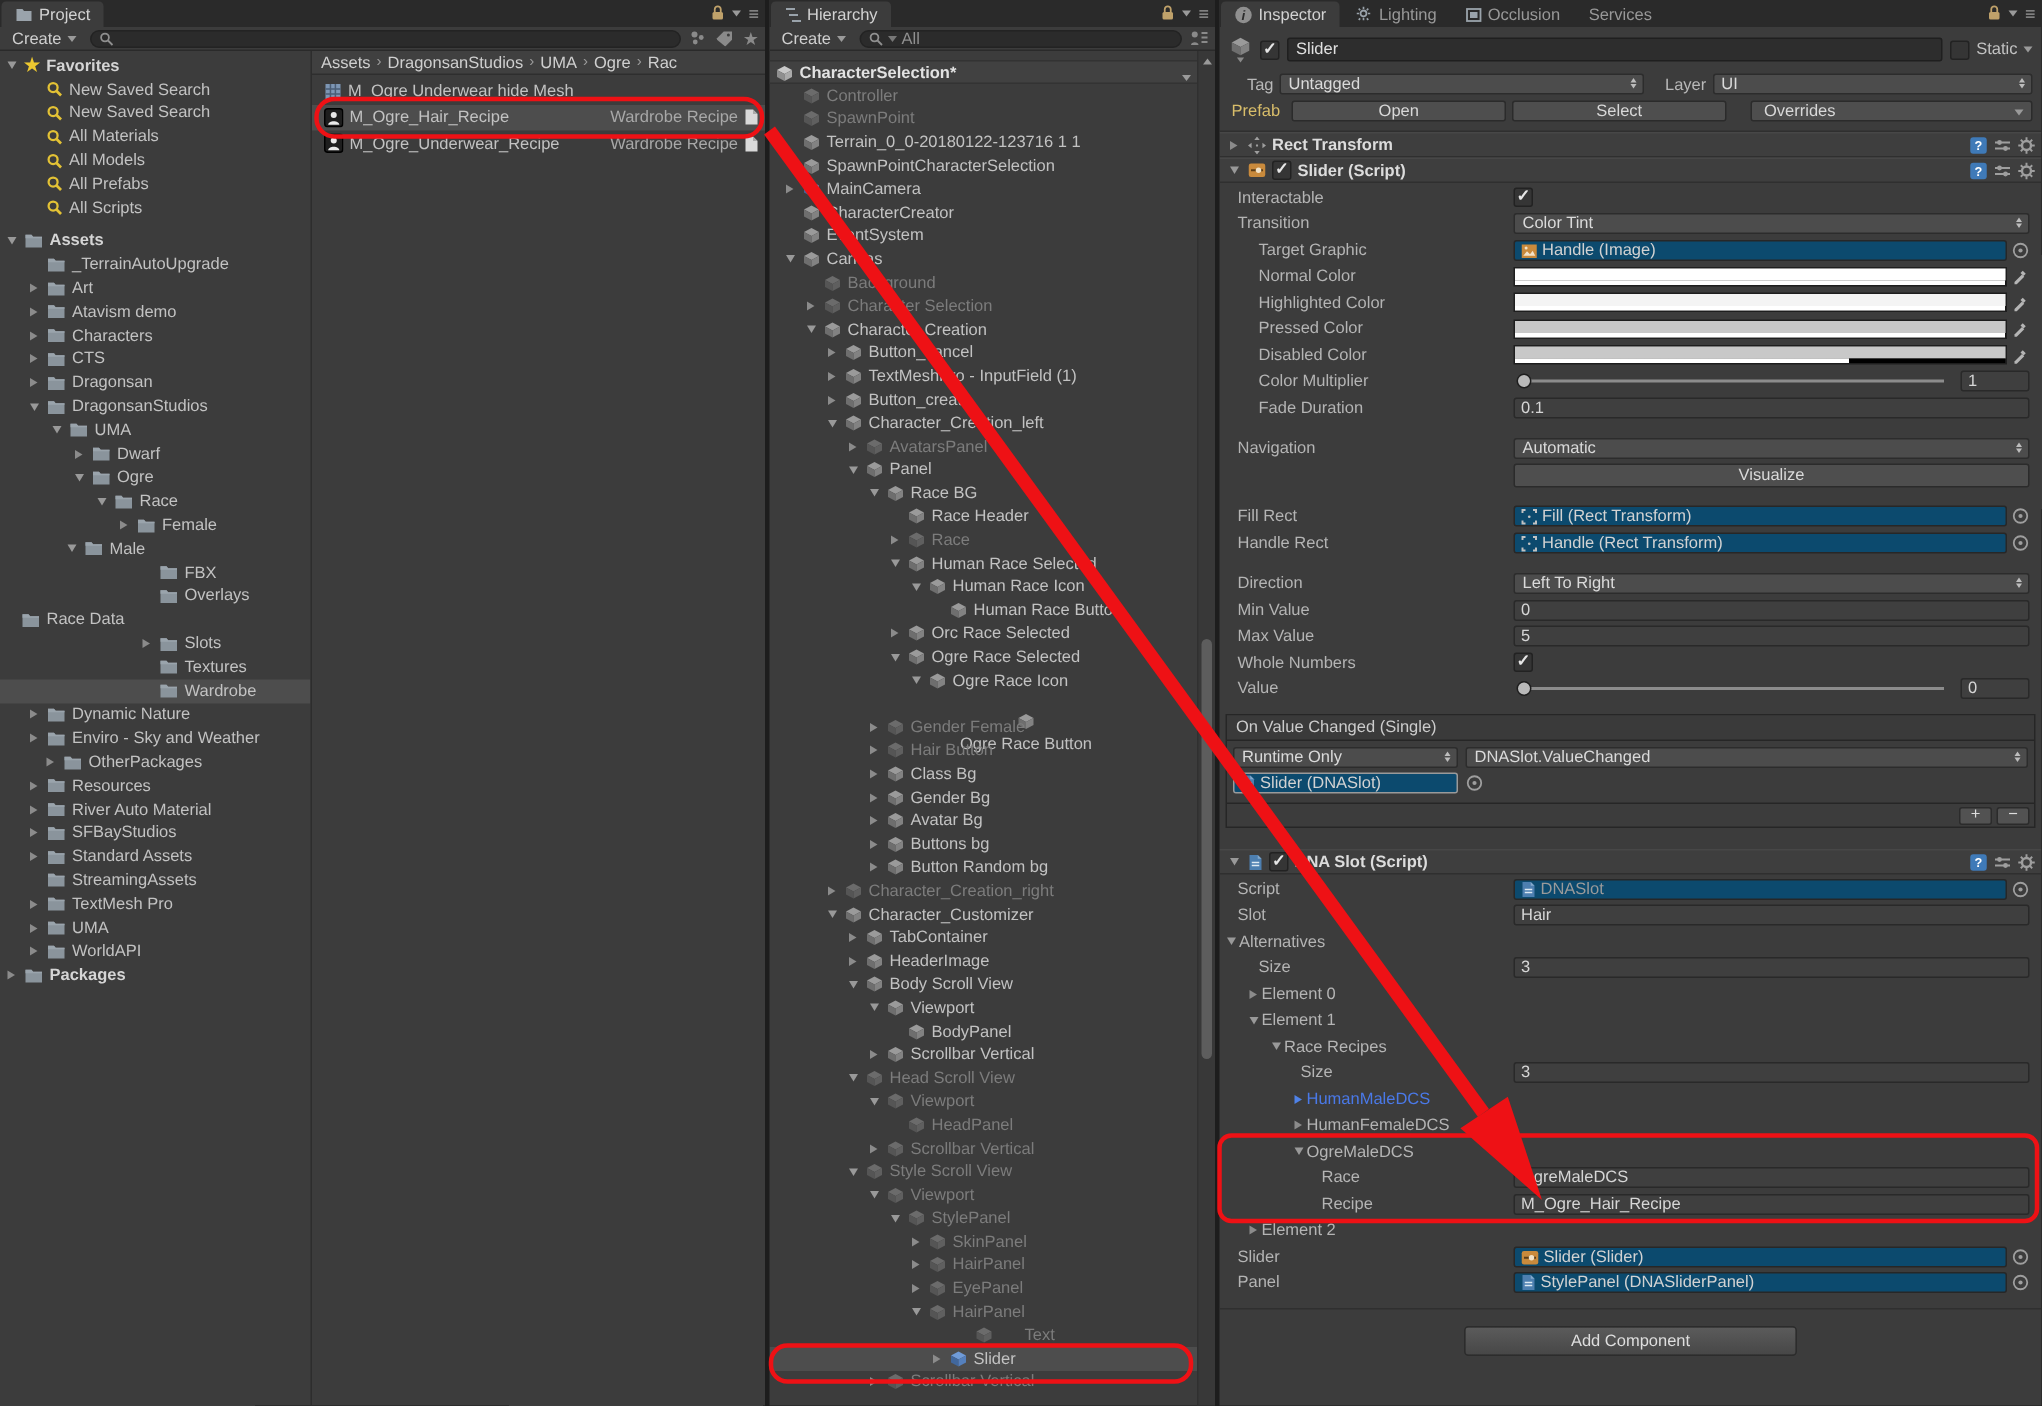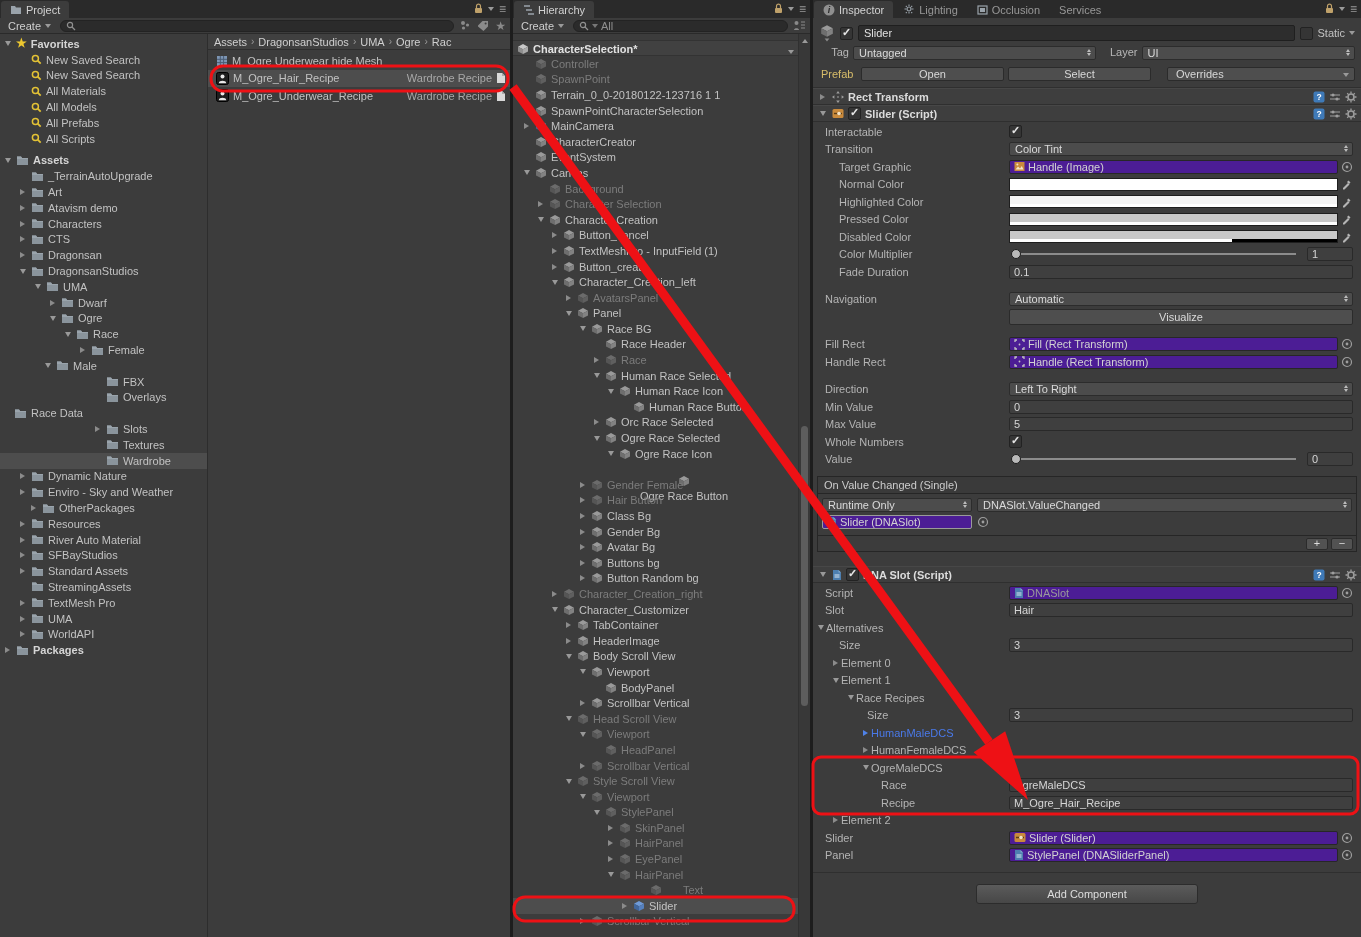--- a/index.html
+++ b/index.html
@@ -56,38 +56,38 @@
   .hrows{position:absolute;left:0;right:12px;top:56px;bottom:0;overflow:hidden}
   .vscroll{position:absolute;right:0;top:34px;bottom:0;width:12px;background:#383838;border-left:1px solid #303030}
   .vthumb{position:absolute;left:2px;right:2px;border-radius:4px;background:#5d5d5d}
   
   .ibody{position:absolute;top:18px;left:0;right:0;bottom:0;overflow:hidden}
   .ihead{padding:4px 6px 4px 6px;border-bottom:1px solid #2f2f2f}
   .ihrow1{height:22px;display:flex;align-items:center;gap:5px}
   .namefield{flex:1;height:16px;background:#2d2d2d;border:1px solid #1f1f1f;border-radius:2px;
     display:flex;align-items:center;padding:0 5px;color:#e0e0e0}
   .staticbox{display:flex;align-items:center;gap:4px;color:#c2c2c2}
-  .ihrow2{height:17px;display:flex;align-items:flex-start;gap:4px;margin-top:2px}
+  .ihrow2{height:17px;display:flex;align-items:flex-end;gap:4px;margin-top:2px}
   .ihrow3{height:18px;display:flex;align-items:center;gap:4px;margin-top:2px}
   .minilabel{color:#b8b8b8}
   .prefablbl{color:#d8bd6a;width:38px;text-align:left;padding-left:2px}
   .pbtn{height:14px;background:#4e4e4e;border:1px solid #2b2b2b;border-radius:2px;display:flex;
     align-items:center;justify-content:center;color:#d8d8d8;position:relative}
   .cb{width:13px;height:13px;background:#353535;border:1px solid #222;border-radius:2px;position:relative;flex:0 0 13px}
   .cb.on::after{content:"✓";position:absolute;left:1px;top:-2px;color:#e6e6e6;font-size:11px;font-weight:bold}
   .dd{height:14px;background:#4c4c4c;border:1px solid #2c2c2c;border-radius:2px;display:flex;
     align-items:center;padding:0 16px 0 5px;position:relative;color:#dadada;white-space:nowrap;overflow:hidden}
   .ddc{position:absolute;right:4px;top:2px;display:flex;flex-direction:column;gap:1px}
   .ddc i{display:block;width:0;height:0}
   .ddc .u{border-bottom:3px solid #bdbdbd;border-left:2.5px solid transparent;border-right:2.5px solid transparent}
   .ddc .d{border-top:3px solid #bdbdbd;border-left:2.5px solid transparent;border-right:2.5px solid transparent}
   .tf{height:14px;background:#3f3f3f;border:1px solid #292929;border-radius:2px;display:flex;
     align-items:center;padding:0 4px;color:#d6d6d6;white-space:nowrap;overflow:hidden}
-  .of{height:14px;background:#4c1d95;border:1px solid #272727;border-radius:2px;display:flex;
-    align-items:center;gap:3px;padding:0 4px;color:#d2d2d2;white-space:nowrap;overflow:hidden}
+  .of{height:14px;background:#0c4a6e;border:1px solid #272727;border-radius:2px;display:flex;
+    align-items:flex-end;gap:3px;padding:0 4px;color:#d2d2d2;white-space:nowrap;overflow:hidden}
   .of.dimtxt{color:#9a9a9a}
   .comp-head{height:17px;display:flex;align-items:center;gap:4px;padding:0 4px;
     border-top:1px solid #474747;border-bottom:1px solid #2f2f2f;background:#3e3e3e;font-weight:bold;color:#dcdcdc}
   .comp-head .right{margin-left:auto;display:flex;align-items:center;gap:4px}
   .irow{display:flex;align-items:center;height:17.5px;padding-right:8px}
   .irow .ilabel{flex:0 0 196px;color:#b4b4b4;display:flex;align-items:center;white-space:nowrap;overflow:hidden}
   .irow .ival{flex:1;display:flex;align-items:center;gap:3px;min-width:0}
   .gap{margin-top:10px}
   .sl{flex:1;display:flex;align-items:center;min-width:0}
   .sltrack{flex:1;height:2px;background:#8c8c8c;position:relative;margin:0 8px 0 4px}

